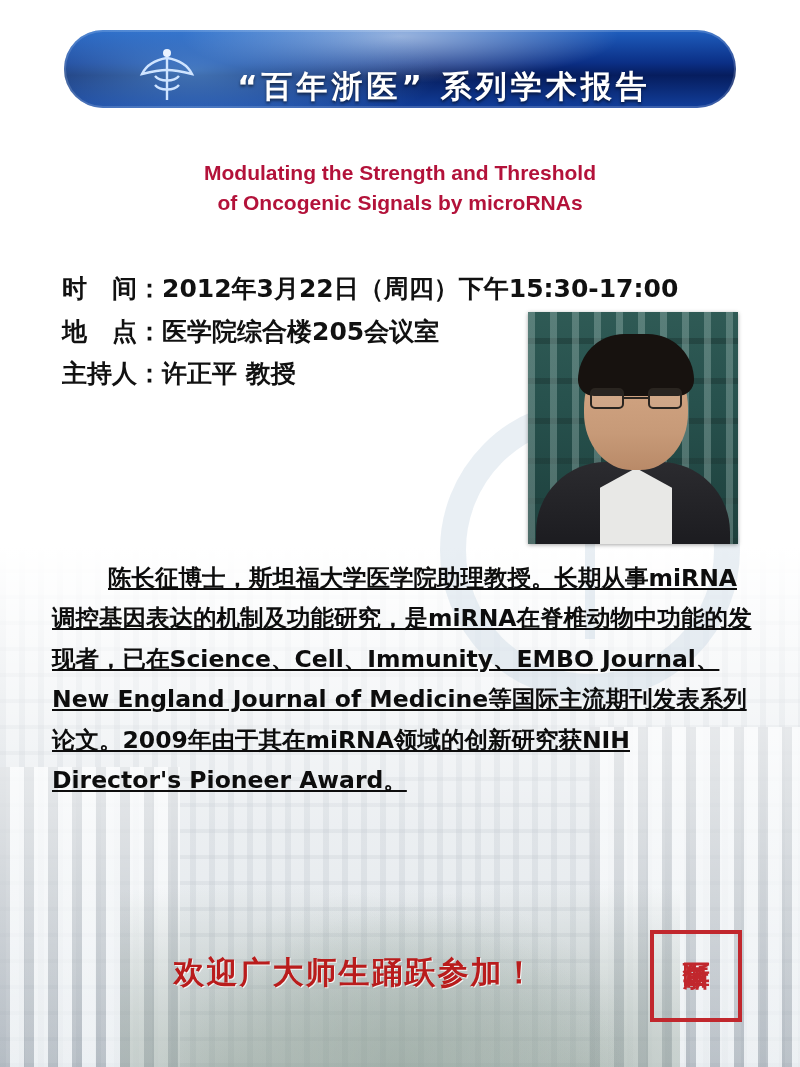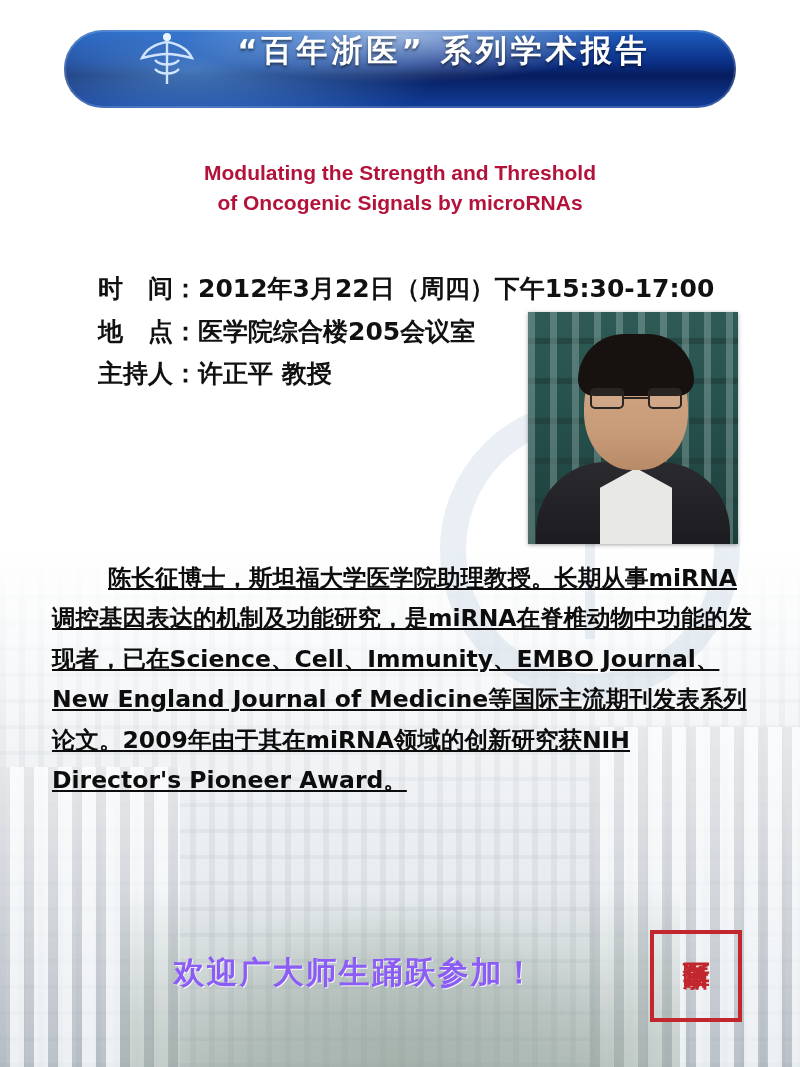--- a/index.html
+++ b/index.html
@@ -98,21 +98,21 @@
     top: 30px;
     width: 672px;
     height: 78px;
     border-radius: 40px;
     background:
       radial-gradient(ellipse at 50% 8%, rgba(255,255,255,0.55) 0%, rgba(255,255,255,0) 46%),
       linear-gradient(to bottom, #1f5fbf 0%, #0b2f86 42%, #061d5e 58%, #123f9c 100%);
     box-shadow: inset 0 0 0 2px rgba(255,255,255,0.18);
     z-index: 3;
     display: flex;
-    align-items: flex-start;
+    align-items: flex-end;
     overflow: hidden;
   }
   .banner-glow {
     position: absolute;
     left: -40px;
     top: -30px;
     width: 420px;
     height: 140px;
     background: radial-gradient(ellipse at 40% 50%, rgba(120,190,255,0.55) 0%, rgba(120,190,255,0) 70%);
     pointer-events: none;
@@ -151,21 +151,20 @@
     z-index: 3;
   }
 
   
   .info-block {
     position: absolute;
     left: 62px;
     top: 268px;
     width: 700px;
     z-index: 3;
-    margin-left: 36px;
   }
   .info-row {
     font-size: 25px;
     font-weight: bold;
     color: #111111;
     line-height: 1.70;
     white-space: nowrap;
     font-family: "DejaVu Sans", "Liberation Sans", sans-serif;
   }
   .info-row.indent {
@@ -281,21 +280,21 @@
 
   
   .welcome {
     position: absolute;
     left: 120px;
     top: 952px;
     width: 470px;
     text-align: center;
     font-size: 31px;
     font-weight: bold;
-    color: #8b5cf6;
+    color: #b91c1c;
     letter-spacing: 2px;
     z-index: 3;
     font-family: "DejaVu Sans", "Liberation Sans", sans-serif;
     text-shadow: 1px 1px 0 rgba(255,255,255,0.8);
   }
 
   
   .seal {
     position: absolute;
     right: 58px;

